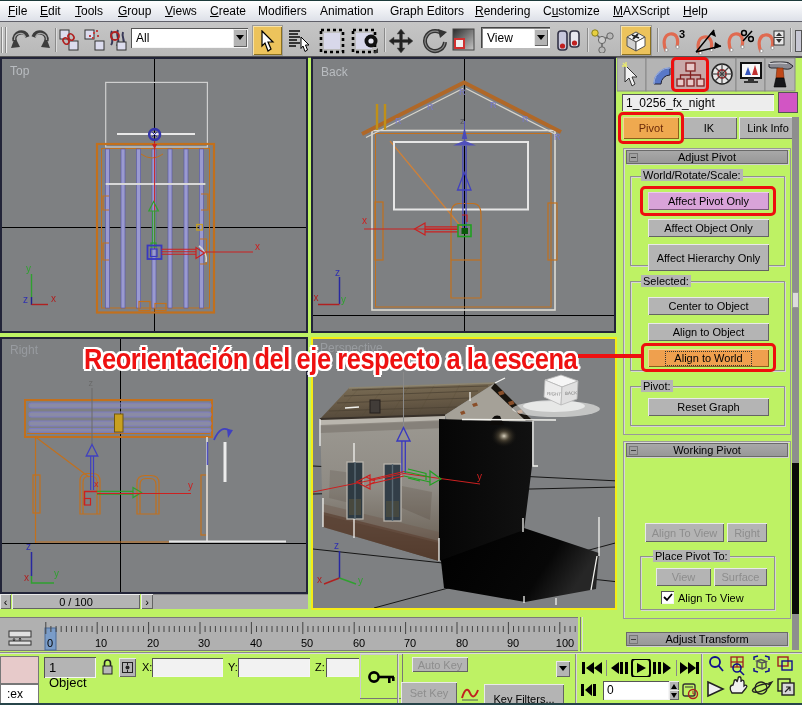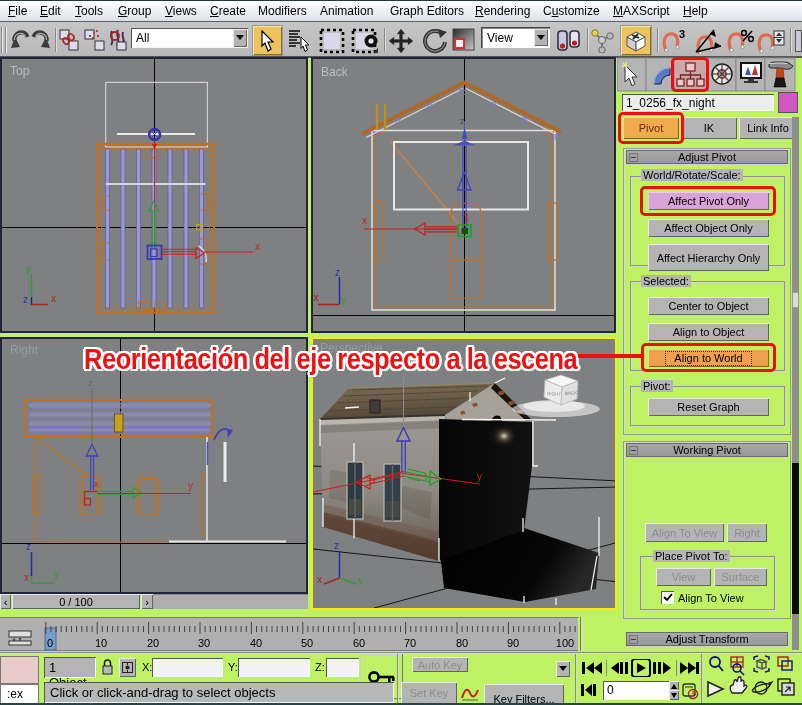--- a/index.html
+++ b/index.html
@@ -758,21 +758,20 @@
 <div style="position:absolute;left:315px;top:68px">Z:</div>
 <div class="sunk" style="left:326px;top:65px;width:33px;height:19px;background:#f2f2f2"></div>
 <div style="position:absolute;left:360px;top:61px;width:43px;height:45px;box-shadow:inset -1px -1px 0 #777,inset 1px 1px 0 #ccc"></div>
 <svg style="position:absolute;left:368px;top:77px" width="27" height="14" viewBox="0 0 27 14">
         <circle cx="6" cy="7" r="4.6" fill="none" stroke="#000" stroke-width="2.6"></circle>
         <line x1="10.5" y1="7" x2="26" y2="7" stroke="#000" stroke-width="2.6"></line>
         <rect x="20" y="7" width="2.6" height="6" fill="#000"></rect>
         <rect x="24" y="7" width="2.6" height="4" fill="#000"></rect>
       </svg>
 
-<div class="sunk" style="left:44px;top:89px;width:350px;height:21px;background:#b8b8b8;padding:3px 0 0 6px">Click or click-and-drag to select objects</div>
 
 <div style="position:absolute;left:397px;top:61px;width:2px;height:50px;border-left:1px solid #8a8a8a;border-right:1px solid #d8d8d8"></div>
 
 <div class="btn dis" style="left:412px;top:64px;width:56px;height:15px">Auto Key</div>
 <div class="btn dis" style="left:401px;top:89px;width:56px;height:22px">Set Key</div>
 <div class="btn" style="left:556px;top:68px;width:14px;height:16px">
         <svg width="9" height="6">
           <path d="M0 0 L8 0 L4 5 Z" fill="#000"></path>
         </svg>
       </div>

